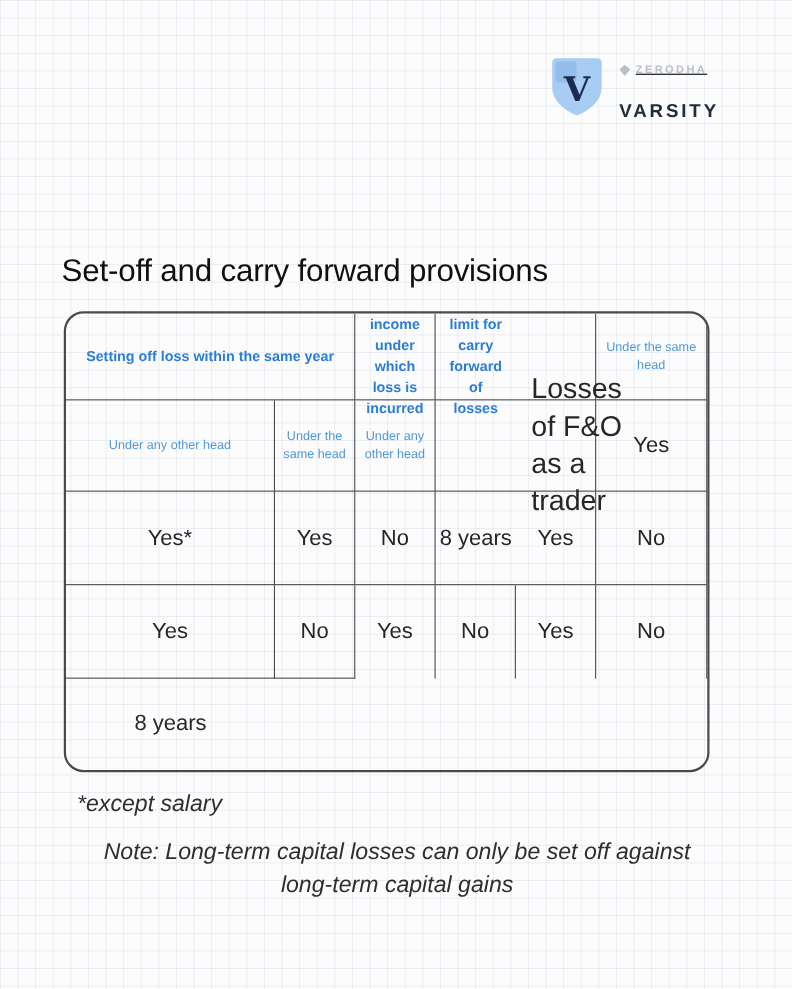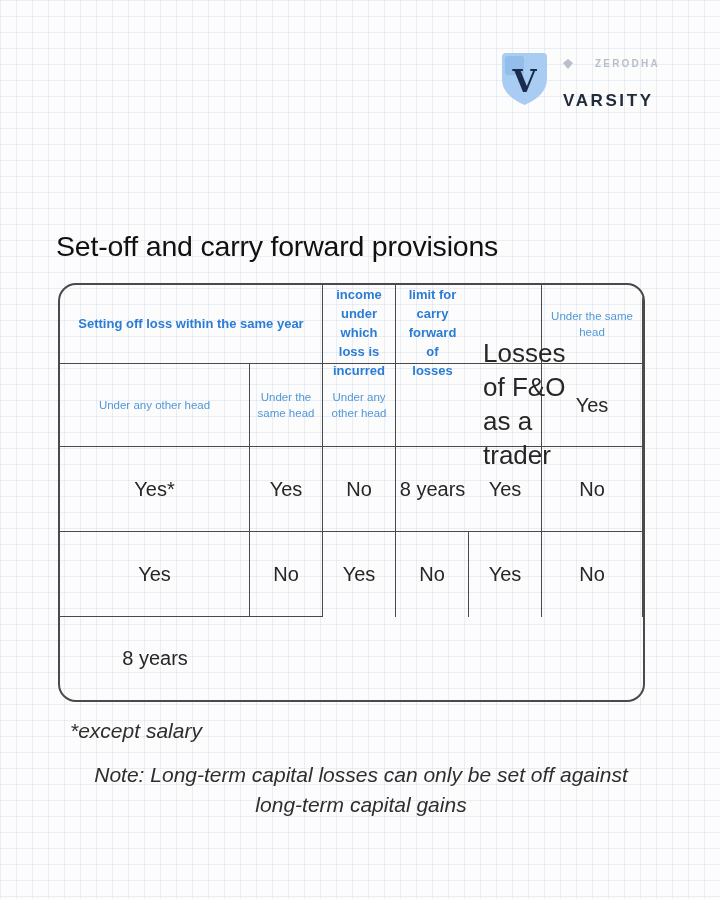--- a/index.html
+++ b/index.html
@@ -12,21 +12,21 @@
     background-image:
       linear-gradient(to right, rgba(205,215,232,0.40) 1px, transparent 1px),
       linear-gradient(to bottom, rgba(205,215,232,0.40) 1px, transparent 1px);
     background-size:16px 16px;
   }
   .canvas{position:absolute;inset:0;}
 
   
   .logo{position:absolute;left:501px;top:52px;display:flex;align-items:flex-start;}
   .logo-text{margin-left:15px;padding-top:6px;}
-  .brand-row{display:flex;align-items:center;gap:22px;}
+  .brand-row{display:flex;align-items:center;gap:5px;text-decoration:underline;}
   .brand{font-size:10px;font-weight:700;letter-spacing:2.2px;color:#b9bfc9;}
   .product{font-size:17px;font-weight:700;letter-spacing:2.6px;color:#222b39;margin-top:22px;}
 
   
   .title{
     position:absolute;left:56px;top:230px;
     font-size:28.5px;font-weight:400;color:#101010;letter-spacing:-0.2px;
   }
 
   

